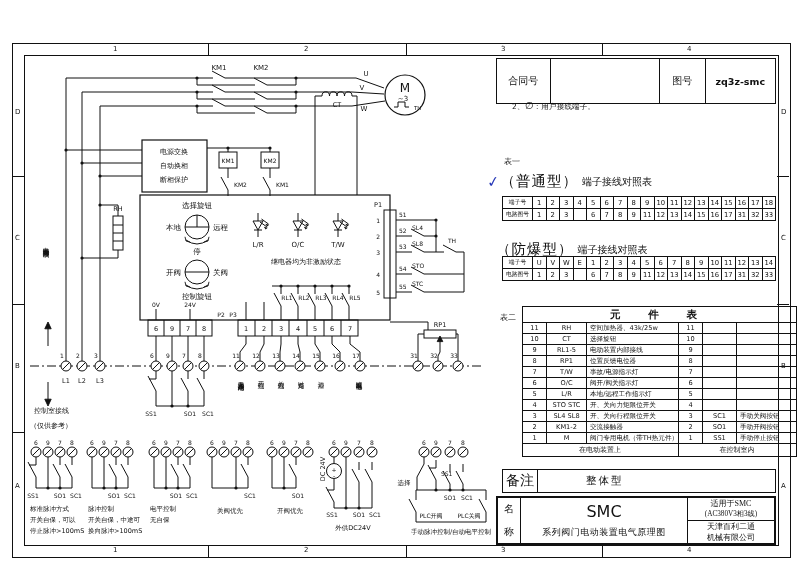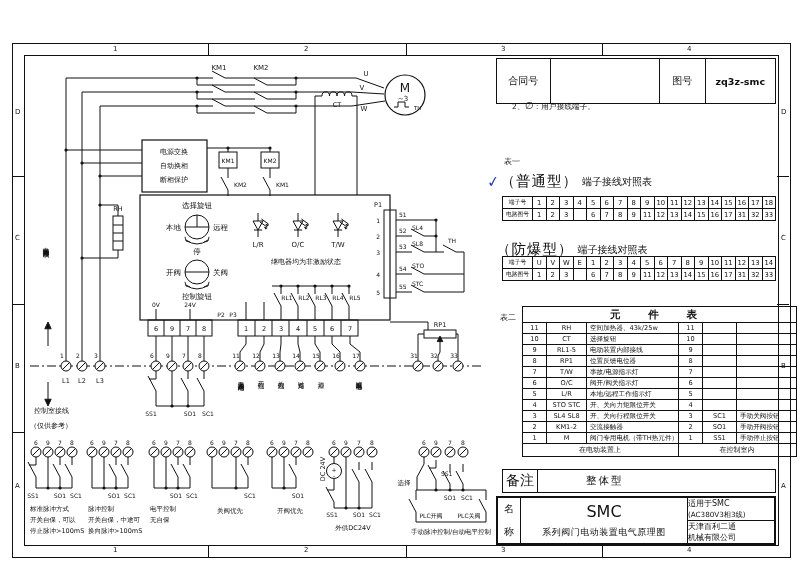--- a/index.html
+++ b/index.html
@@ -39,21 +39,21 @@
   table.ct td:nth-child(6){text-align:left;padding-left:3px;}
   table.ct .loc{font-size:7px;height:12px;text-align:center!important;padding-left:0!important;}
   .remark{position:absolute;left:502px;top:469px;width:274px;height:24px;border:1.4px solid #111;box-sizing:border-box;display:flex;}
   .remark .lab{width:34px;border-right:1px solid #111;display:flex;align-items:center;justify-content:center;font-size:14px;}
   .remark .val{flex:1;display:flex;align-items:center;font-size:10.5px;padding-left:48px;letter-spacing:2px;}
   .nameblk{position:absolute;left:496px;top:496px;width:280px;height:49px;border:2px solid #111;box-sizing:border-box;display:flex;}
   .nameblk .lab{width:22px;border-right:1px solid #111;display:flex;flex-direction:column;align-items:center;justify-content:space-around;font-size:10px;}
   .nameblk .mid{width:166px;border-right:1.4px solid #111;text-align:center;}
   .nameblk .mid .l1{font-size:16px;margin-top:4px;}
   .nameblk .mid .l2{font-size:9px;margin-top:5px;letter-spacing:0.5px;}
-  .nameblk .rgt{flex:1;font-size:8px;line-height:11px;}
+  .nameblk .rgt{flex:1;text-align:center;font-size:8px;line-height:11px;font-family:Liberation Serif, serif;}
   .nameblk .rgt .d{border-bottom:1px solid #111;}
   .nameblk .rgt .sm{font-size:7.2px;}
 </style>
 </head>
 <body>
 
 <div class="sheet">
 
   <div class="outer"></div>
   <div class="inner"></div>

